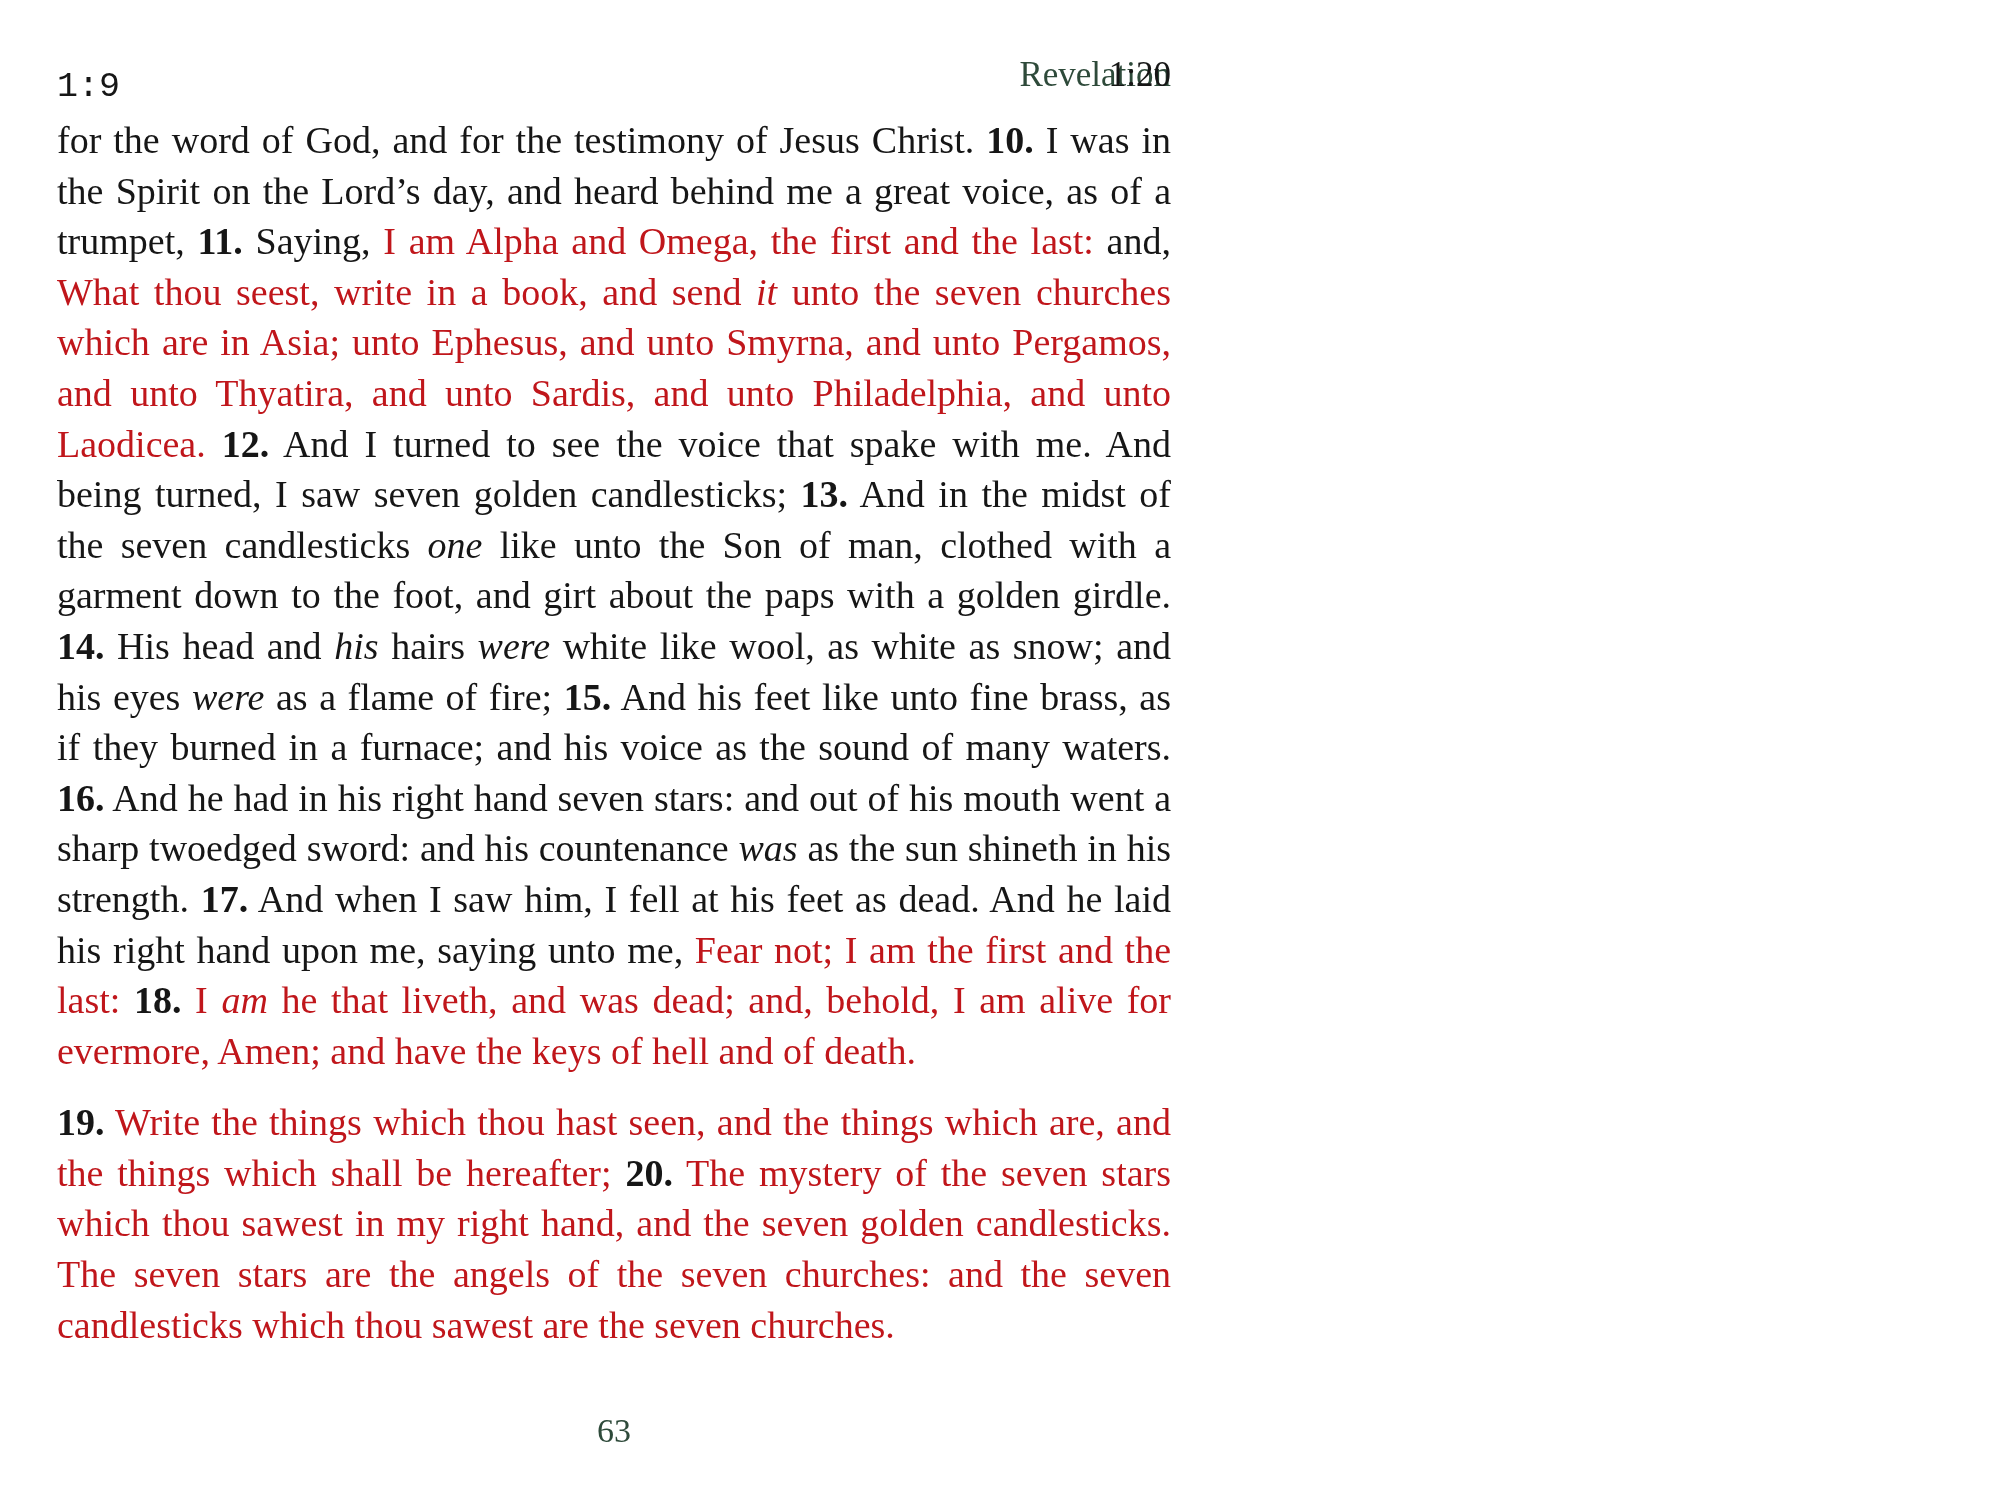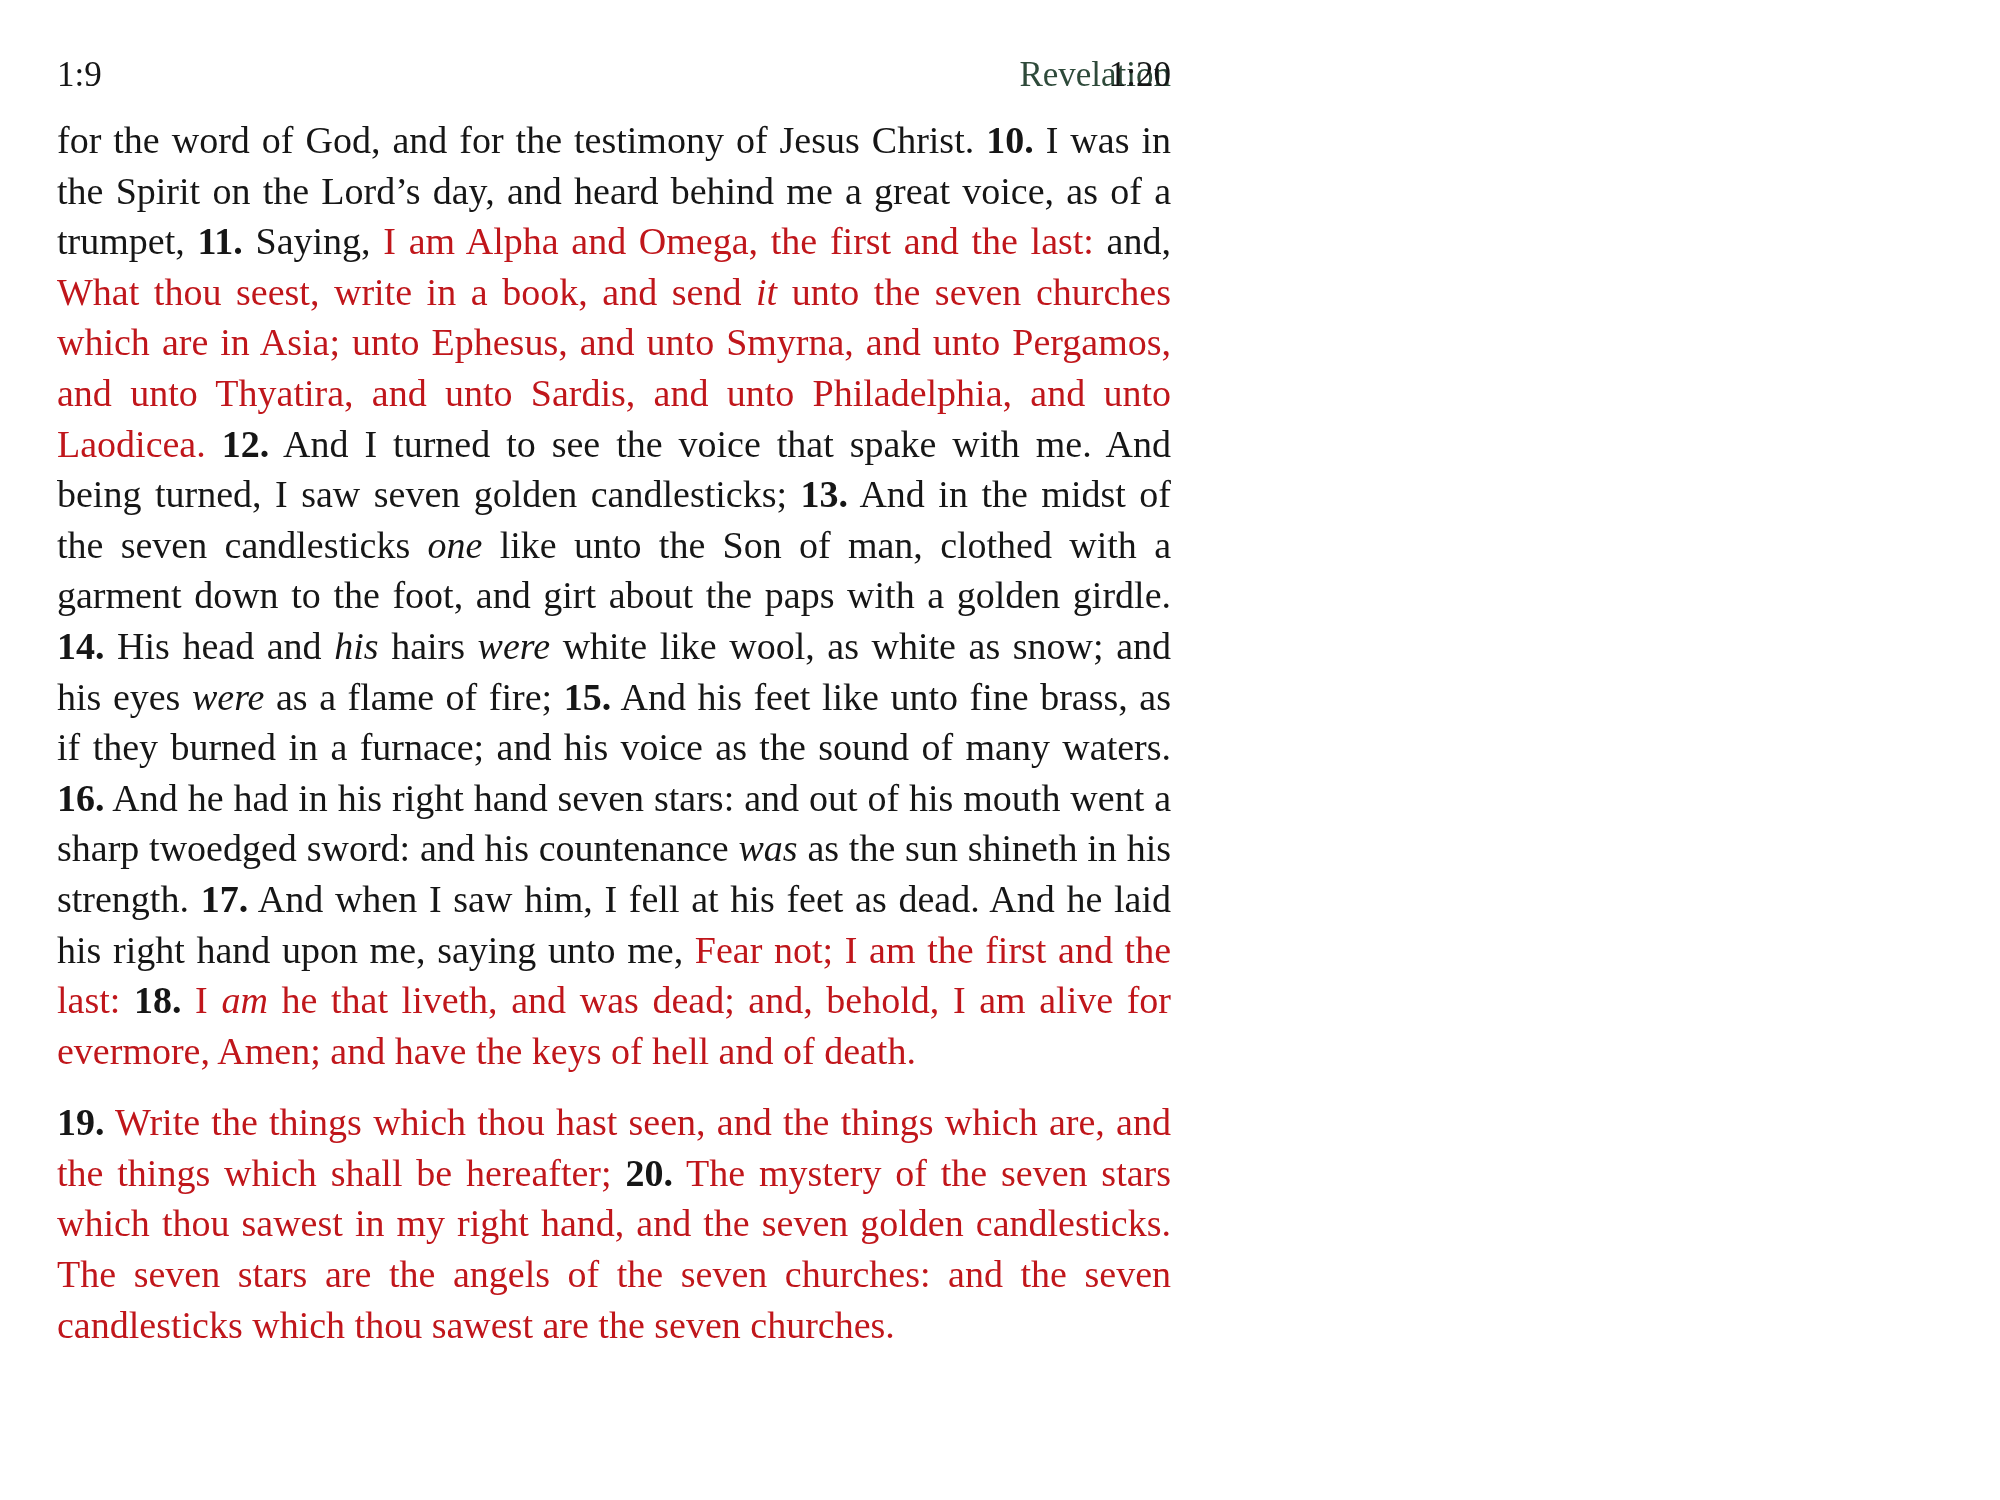--- a/index.html
+++ b/index.html
@@ -1,21 +1,21 @@
 <!DOCTYPE html>
 <html style="--red: #c0161b; --green: #2e4a3a;"><head>
 <meta charset="utf-8">
 <style>
   html, body { margin: 0; padding: 0; background: #ffffff; }
   body { width: 2000px; height: 1500px; position: relative; overflow: hidden;
          font-family: "Liberation Serif", "DejaVu Serif", serif; color: #161616; }
   .page { position: absolute; left: 57px; top: 0; width: 1114px; height: 1500px; }
   .running-head { position: absolute; top: 52px; left: 0; width: 1114px; height: 46px;
          font-size: 35px; line-height: 46px; }
-  .rh-left { position: absolute; left: 0; top: 0; }
+  .rh-left { position: absolute; left: 0; top: 12px; font-family: Liberation Mono, monospace; }
   .rh-right { position: absolute; right: 0; top: 0; }
   .rh-title { position: absolute; left: 0; right: 0; top: 0; text-align: right; color: var(--green); }
   .body-text { position: absolute; top: 115px; left: 0; width: 1114px;
          font-size: 38px; line-height: 50.6px; text-align: justify; }
   .para { margin: 0; text-align-last: left; }
   .para + .para { margin-top: 21px; }
   .vn { font-weight: bold; color: #161616; }
   .red { color: var(--red); }
   .ital { font-style: italic; }
   .folio { position: absolute; top: 1408px; left: 0; width: 1114px; text-align: center;
@@ -29,13 +29,14 @@
     <span class="rh-left">1:9</span>
     <span class="rh-title">Revelation</span>
     <span class="rh-right">1:20</span>
   </div>
 
   <div class="body-text" id="body-text">
     <p class="para"><span>for the word of God, and for the testimony of Jesus Christ. </span><span class="vn">10.</span><span> I was in the Spirit on the Lord’s day, and heard behind me a great voice, as of a trumpet, </span><span class="vn">11.</span><span> Saying, </span><span class="red">I am Alpha and Omega, the first and the last:</span><span> and, </span><span class="red">What thou seest, write in a book, and send </span><span class="red ital">it</span><span class="red"> unto the seven churches which are in Asia; unto Ephesus, and unto Smyrna, and unto Pergamos, and unto Thyatira, and unto Sardis, and unto Philadelphia, and unto Laodicea.</span><span> </span><span class="vn">12.</span><span> And I turned to see the voice that spake with me. And being turned, I saw seven golden candlesticks; </span><span class="vn">13.</span><span> And in the midst of the seven candlesticks </span><span class="ital">one</span><span> like unto the Son of man, clothed with a garment down to the foot, and girt about the paps with a golden girdle. </span><span class="vn">14.</span><span> His head and </span><span class="ital">his</span><span> hairs </span><span class="ital">were</span><span> white like wool, as white as snow; and his eyes </span><span class="ital">were</span><span> as a flame of fire; </span><span class="vn">15.</span><span> And his feet like unto fine brass, as if they burned in a furnace; and his voice as the sound of many waters. </span><span class="vn">16.</span><span> And he had in his right hand seven stars: and out of his mouth went a sharp twoedged sword: and his countenance </span><span class="ital">was</span><span> as the sun shineth in his strength. </span><span class="vn">17.</span><span> And when I saw him, I fell at his feet as dead. And he laid his right hand upon me, saying unto me, </span><span class="red">Fear not; I am the first and the last:</span><span> </span><span class="vn">18.</span><span> </span><span class="red">I </span><span class="red ital">am</span><span class="red"> he that liveth, and was dead; and, behold, I am alive for evermore, Amen; and have the keys of hell and of death.</span></p>
     <p class="para"><span class="vn">19.</span><span> </span><span class="red">Write the things which thou hast seen, and the things which are, and the things which shall be hereafter;</span><span> </span><span class="vn">20.</span><span> </span><span class="red">The mystery of the seven stars which thou sawest in my right hand, and the seven golden candlesticks. The seven stars are the angels of the seven churches: and the seven candlesticks which thou sawest are the seven churches.</span></p>
   </div>
 
+  <div class="folio">63</div>
 </div>
 
 </body></html>

